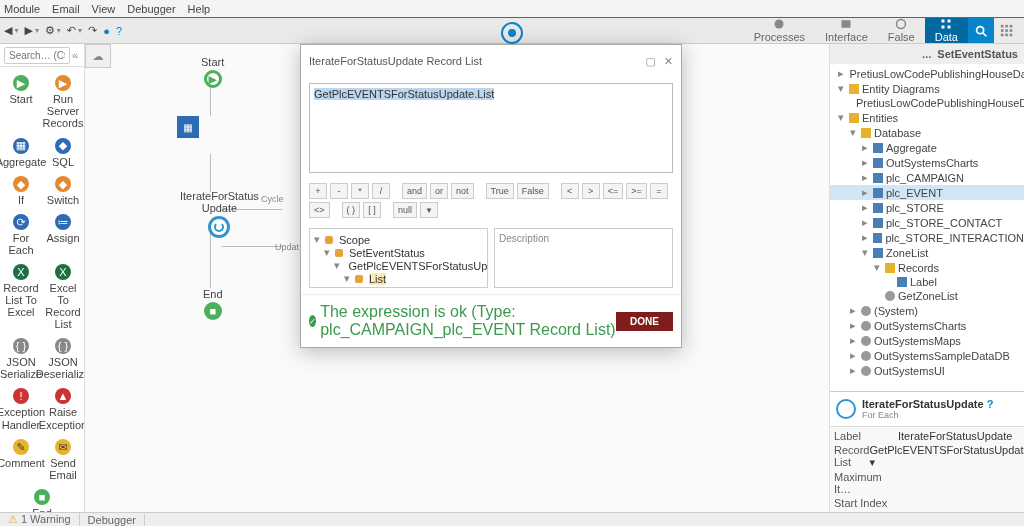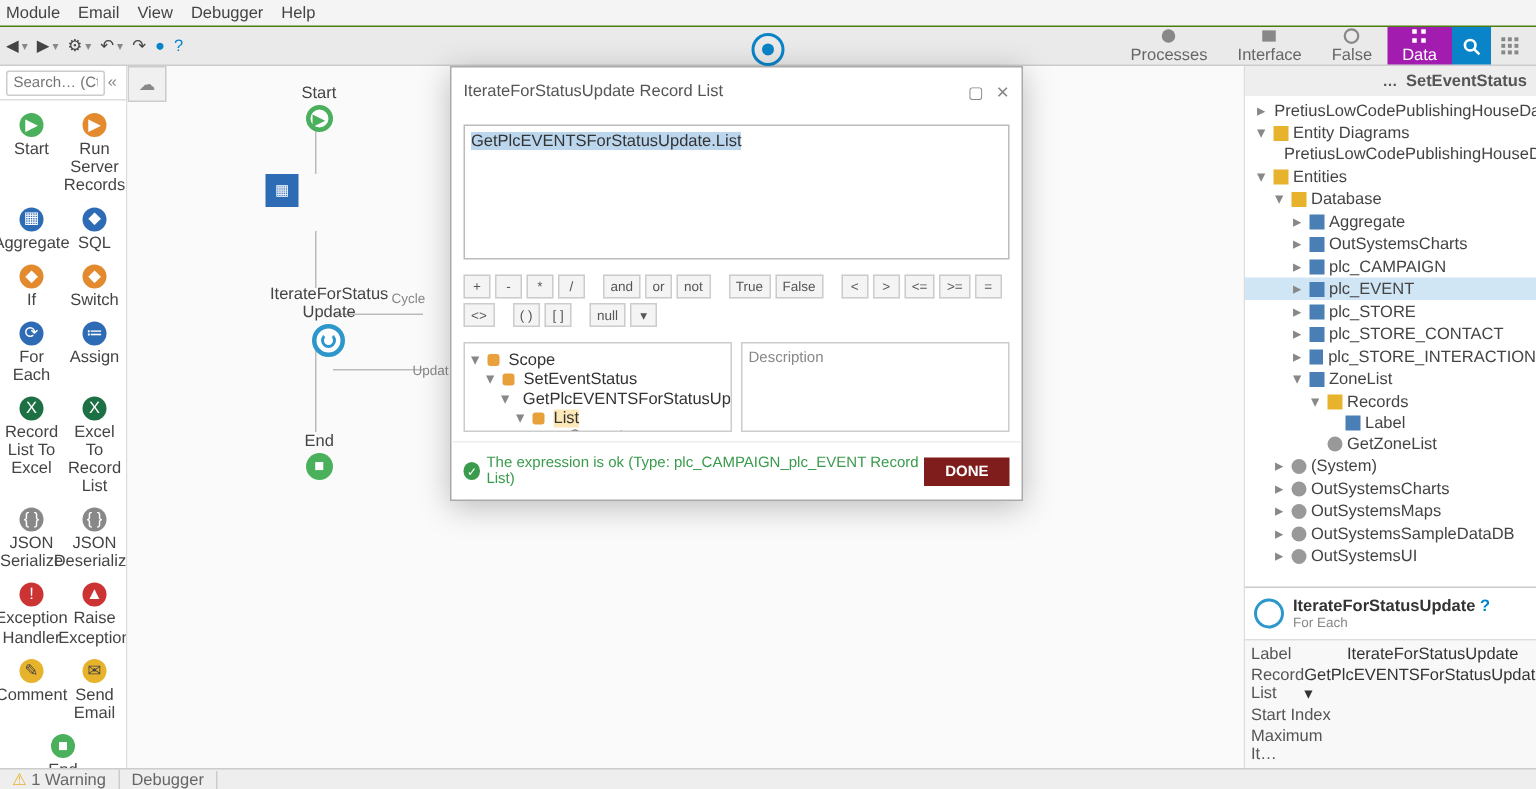--- a/index.html
+++ b/index.html
@@ -4,21 +4,21 @@
 <style>
 *{margin:0;padding:0;box-sizing:border-box;font-family:"Segoe UI",Arial,sans-serif;font-size:11px}
 body{width:1024px;height:526px;overflow:hidden;background:#fff;color:#333;position:relative}
 .menubar{height:18px;background:#f4f4f4;display:flex;align-items:center;padding:0 4px;gap:12px;border-bottom:1px solid #4d7c0f}
 .menubar span{cursor:default;color:#444}
 .toolbar{height:26px;background:#eaeaea;display:flex;align-items:center;justify-content:space-between;padding:0 4px;border-bottom:1px solid #ccc}
 .toolbar-left{display:flex;align-items:center;gap:6px}
 .toolbar-left .btn{color:#444;display:flex;align-items:center;gap:2px}
 .toolbar-right{display:flex;align-items:center;gap:0;height:100%}
 .tab{display:flex;flex-direction:column;align-items:center;justify-content:center;padding:0 10px;height:100%;color:#666;gap:1px}
-.tab.active{background:#a21caf;color:#fff}
+.tab.active{background:#0369a1;color:#fff}
 .tab .ic{width:14px;height:14px}
 .logo-center{position:absolute;left:50%;top:22px;transform:translateX(-50%);width:22px;height:22px;border:2px solid #0a84c9;border-radius:50%;display:flex;align-items:center;justify-content:center}
 .logo-inner{width:8px;height:8px;background:#0a84c9;border-radius:50%}
 
 .main{position:relative;height:calc(100% - 18px - 26px - 14px);display:flex}
 .left-pane{width:85px;background:#fff;border-right:1px solid #ddd;display:flex;flex-direction:column}
 .search-bar{height:24px;display:flex;align-items:center;padding:0 4px;border-bottom:1px solid #ddd;position:relative}
 .search-bar input{flex:1;border:1px solid #ccc;padding:2px 4px;font-size:10px;border-radius:2px;width:60px}
 .tool-grid{display:flex;flex-direction:column;overflow-y:auto;padding:4px 0}
 .tool-row{display:flex;justify-content:space-around;margin:4px 0}
@@ -81,21 +81,21 @@
 .modal-expr .highlight{background:#bcd6ee;display:inline-block}
 .op-row{display:flex;gap:3px;padding:4px 8px;flex-wrap:wrap;align-items:center}
 .op-btn{min-width:18px;height:16px;border:1px solid #ccc;background:#f4f4f4;font-size:9px;display:flex;align-items:center;justify-content:center;padding:0 4px;color:#555}
 .op-sep{width:6px}
 .modal-mid{display:flex;gap:6px;padding:6px 8px}
 .scope-box{flex:1;border:1px solid #ccc;height:60px;padding:4px;font-size:10px;overflow:hidden}
 .desc-box{flex:1;border:1px solid #ccc;height:60px;padding:4px;font-size:10px;color:#888}
 .scope-box .srow{display:flex;align-items:center;gap:3px;padding:0}
 .scope-box .si1{padding-left:0}.scope-box .si2{padding-left:10px}.scope-box .si3{padding-left:20px}.scope-box .si4{padding-left:30px}.scope-box .si5{padding-left:40px}
 .modal-foot{display:flex;align-items:center;justify-content:space-between;padding:8px;border-top:1px solid #eee}
-.ok-msg{color:#3a9b4c;font-size:10px;display:flex;align-items:center;gap:4px}
+.ok-msg{color:#3a9b4c;font-size:16px;display:flex;align-items:center;gap:4px}
 .ok-msg:before{content:"✓";background:#3a9b4c;color:#fff;border-radius:50%;width:12px;height:12px;display:inline-flex;align-items:center;justify-content:center;font-size:8px}
 .done-btn{background:#7f1d1d;color:#fff;border:none;padding:4px 14px;font-size:10px;font-weight:600}
 .caret{font-size:8px;color:#888}
 svg{display:block}
 </style>
 </head>
 <body>
 
 <div class="menubar">
   <span>Module</span>
@@ -416,25 +416,25 @@
       <div class="prop-rows" id="proprows">
           <div class="prop-row">
             <div class="k">Label</div>
             <div class="v">IterateForStatusUpdate</div>
           </div>
           <div class="prop-row">
             <div class="k">Record List</div>
             <div class="v">GetPlcEVENTSForStatusUpdate…  ▾</div>
           </div>
           <div class="prop-row">
+            <div class="k">Maximum It…</div>
+            <div class="v"></div>
+          </div>
+          <div class="prop-row">
             <div class="k">Start Index</div>
-            <div class="v"></div>
-          </div>
-          <div class="prop-row">
-            <div class="k">Maximum It…</div>
             <div class="v"></div>
           </div>
         </div>
     </div>
   </div>
 </div>
 
 <div class="modal">
   <div class="modal-head">
     <span>IterateForStatusUpdate Record List</span>

